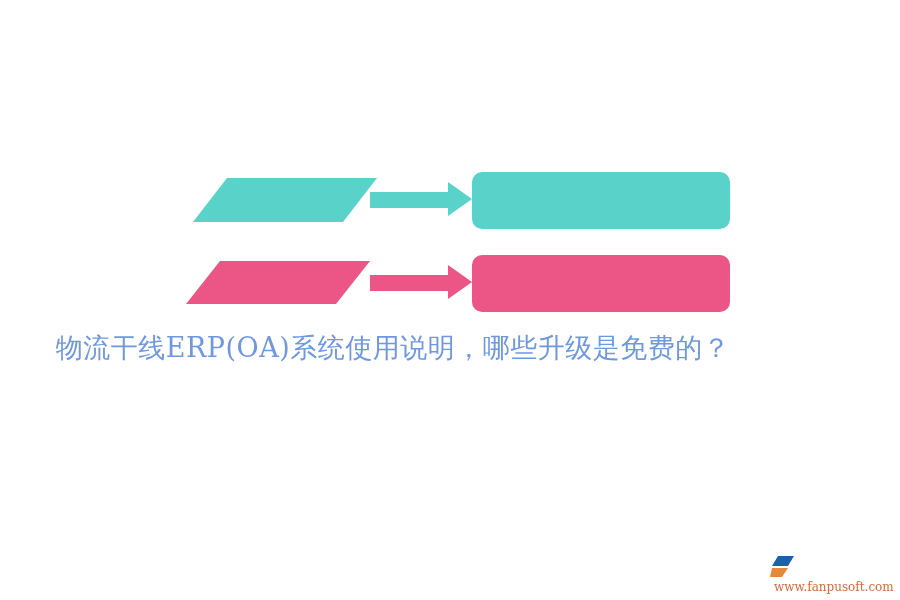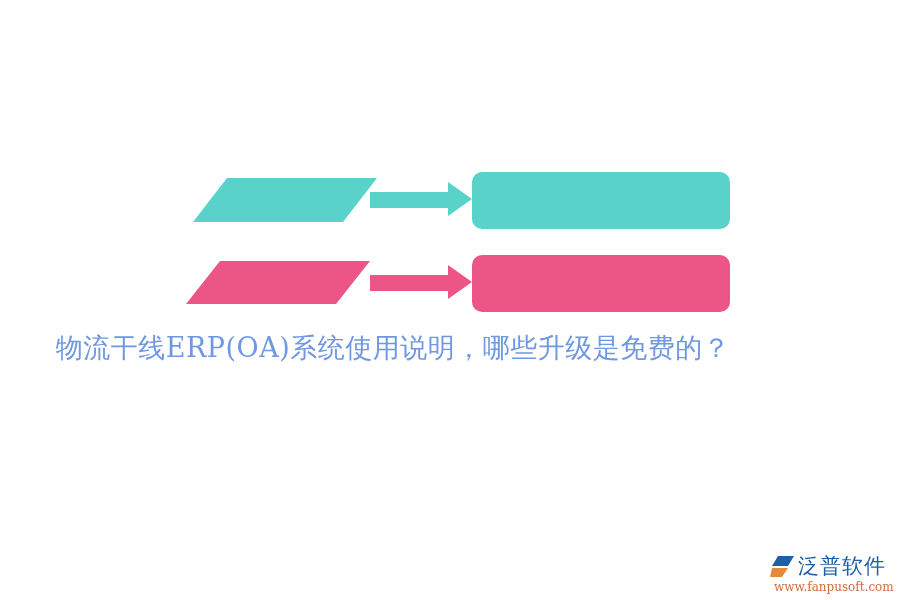--- a/index.html
+++ b/index.html
@@ -35,15 +35,14 @@
   <rect x="0" y="0" width="258" height="57" rx="10" ry="10" fill="#ec5687"></rect>
 </svg>
 
 <div class="caption">物流干线ERP(OA)系统使用说明，哪些升级是免费的？</div>
 
 <div class="logo">
   <svg class="abs" style="left:0;top:2px" width="26" height="24">
     <polygon points="8,2 24,2 18,12 2,12" fill="#1f5fa8"></polygon>
     <polygon points="2,14 18,14 12,23 0,23" fill="#e58a3a"></polygon>
   </svg>
-  <span class="logo-name">泛普软件</span>
   <span class="logo-url">www.fanpusoft.com</span>
 </div>
 
 </body></html>

